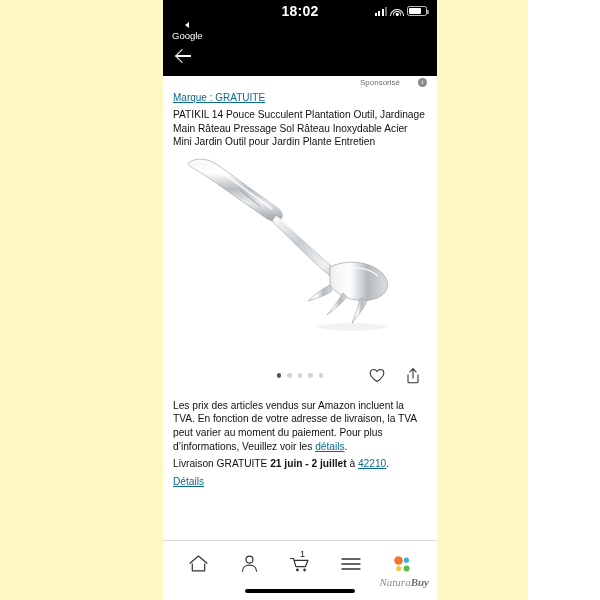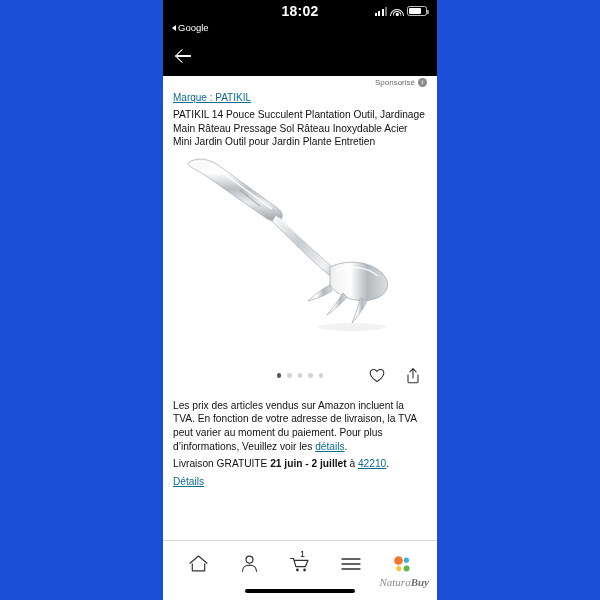--- a/index.html
+++ b/index.html
@@ -6,23 +6,23 @@
     margin: 0;
     padding: 0;
     background: #ffffff;
     width: 600px;
     height: 600px;
     overflow: hidden;
     font-family: "Liberation Sans", sans-serif;
   }
   #screen {
     position: relative;
-    width: 600px;
+    width: 528px;
     height: 600px;
-    background: #1d4ed8;
+    background: #fef9c3;
   }
   
   .phone {
     position: absolute;
     left: 163px;
     top: 0;
     width: 274px;
     height: 600px;
     background: #ffffff;
     overflow: hidden;
@@ -45,20 +45,21 @@
   }
   .status-back {
     position: absolute;
     left: 9px;
     top: 22px;
     font-size: 9.5px;
     color: #ffffff;
     display: flex;
     align-items: center;
     gap: 2px;
+    flex-direction: column;
   }
   .status-back .tri {
     width: 0; height: 0;
     border-top: 3.5px solid transparent;
     border-bottom: 3.5px solid transparent;
     border-right: 4px solid #ffffff;
   }
   .status-right {
     position: absolute;
     right: 10px;
@@ -185,21 +186,21 @@
     position: relative;
   }
   .sponsored {
     text-align: right;
     font-size: 8px;
     color: #6b6b6b;
     padding: 2px 10px 0 0;
     display: flex;
     justify-content: flex-end;
     align-items: center;
-    gap: 3px;
+    gap: 18px;
   }
   .info-dot {
     width: 9px; height: 9px;
     border-radius: 50%;
     background: #8a8a8a;
     color: #fff;
     font-size: 7px;
     line-height: 9px;
     text-align: center;
     font-family: "Liberation Serif", serif;
@@ -352,21 +353,21 @@
       <div class="back-arrow"></div>
     </div>
 
     <div class="content">
 
       <div class="sponsored">
         <span>Sponsorisé</span>
         <span class="info-dot">i</span>
       </div>
 
-      <a class="brand-link" href="#">Marque : PATIKIL</a>
+      <a class="brand-link" href="#">Marque : GRATUITE</a>
 
       <div class="title">PATIKIL 14 Pouce Succulent Plantation Outil, Jardinage Main Râteau Pressage Sol Râteau Inoxydable Acier Mini Jardin Outil pour Jardin Plante Entretien</div>
 
       
       <div class="product-img">
         <svg width="240" height="200" viewBox="0 0 240 200" aria-hidden="true">
           <defs>
             <linearGradient id="steel" x1="0" y1="0" x2="0" y2="1">
               <stop offset="0%" stop-color="#f4f5f6"></stop>
               <stop offset="22%" stop-color="#ffffff"></stop>

